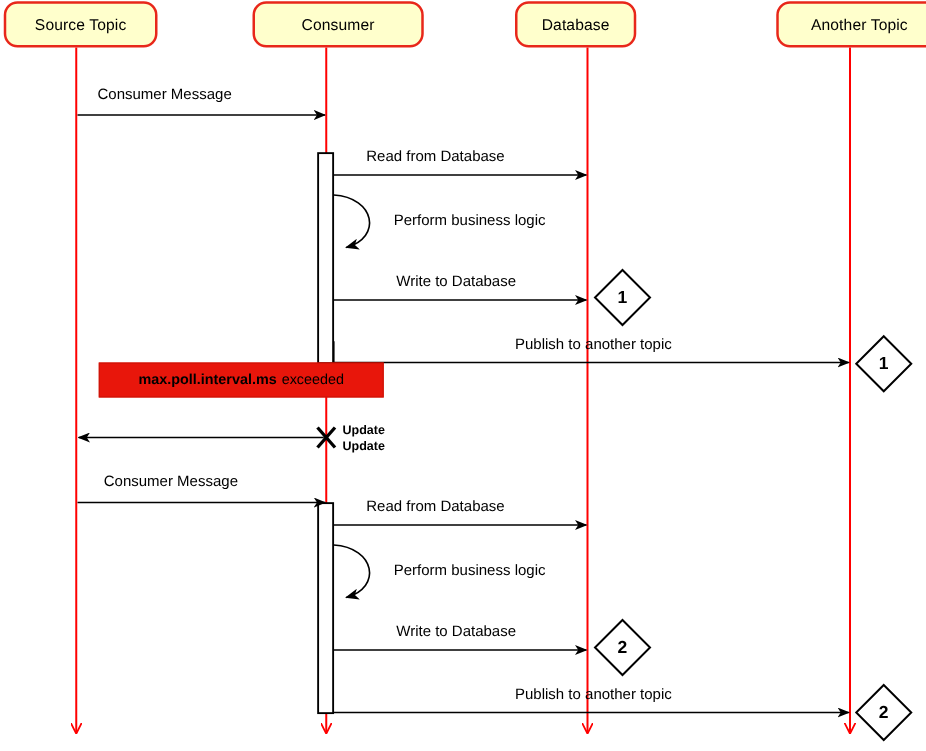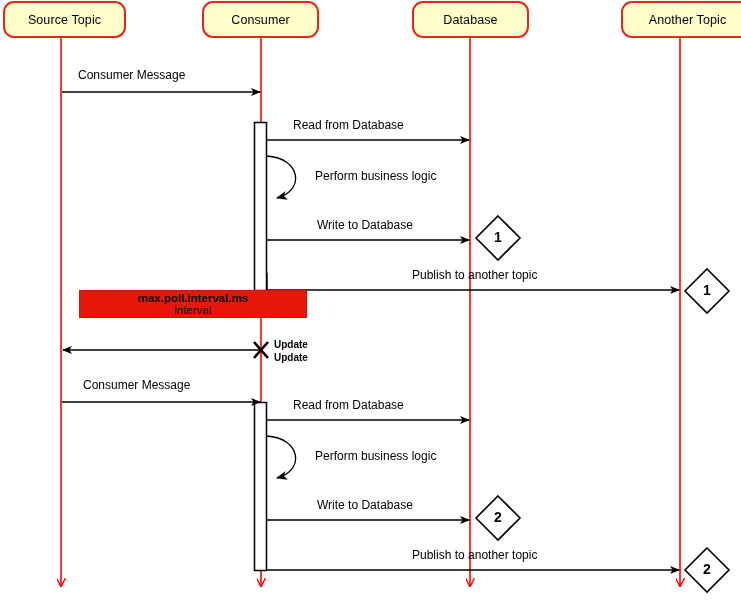--- a/index.html
+++ b/index.html
@@ -59,21 +59,20 @@
     box-sizing: border-box;
     background: #e8160b;
     border: 1px solid #cf1409;
     display: flex;
     align-items: center;
     justify-content: center;
     font-size: 11.5px;
     color: #000000;
     z-index: 9;
     white-space: nowrap;
-    flex-direction: column;
   }
   .error-banner .mono-bold {
     font-weight: bold;
   }
   .offset-label {
     position: absolute;
     font-size: 10px;
     font-weight: bold;
     color: #000000;
     line-height: 13px;
@@ -147,24 +146,24 @@
       <path d="M498,216 L520,238 L498,260 L476,238 z"></path>
       <path d="M707,269 L729,291 L707,313 L685,291 z"></path>
       <path d="M498,496 L520,518 L498,540 L476,518 z"></path>
       <path d="M707,548 L729,570 L707,592 L685,570 z"></path>
     </g>
   </svg>
 
   <div class="lifeline-box" style="left:3px; top:1px; width:123px; height:37px;">
     <span>Source Topic</span>
   </div>
-  <div class="lifeline-box" style="left:202px; top:1px; width:117px; height:37px;">
+  <div class="lifeline-box" style="left:202px; top:1px; width:137px; height:37px;">
     <span>Consumer</span>
   </div>
-  <div class="lifeline-box" style="left:412px; top:1px; width:117px; height:37px;">
+  <div class="lifeline-box" style="left:412px; top:1px; width:97px; height:37px;">
     <span>Database</span>
   </div>
   <div class="lifeline-box" style="left:621px; top:1px; width:133px; height:37px;">
     <span>Another Topic</span>
   </div>
 
   <div class="msg-label" style="left:78px; top:68px;">Consumer Message</div>
 
   <div class="msg-label" style="left:293px; top:118px;">Read from Database</div>
 
@@ -190,16 +189,16 @@
   <div class="msg-label" style="left:412px; top:548px;">Publish to another topic</div>
 
   <div class="diamond-num" style="left:488px; top:229px; width:20px;">1</div>
   <div class="diamond-num" style="left:697px; top:282px; width:20px;">1</div>
   <div class="diamond-num" style="left:488px; top:509px; width:20px;">2</div>
   <div class="diamond-num" style="left:697px; top:561px; width:20px;">2</div>
 
   <div class="error-banner" style="left:79px; top:290px; width:228px; height:28px;">
     <span class="mono-bold">max.poll.interval.ms</span>
     <span style="width:4px;"></span>
-    <span>interval</span>
+    <span>exceeded</span>
   </div>
 
 </div>
 
 </body></html>

